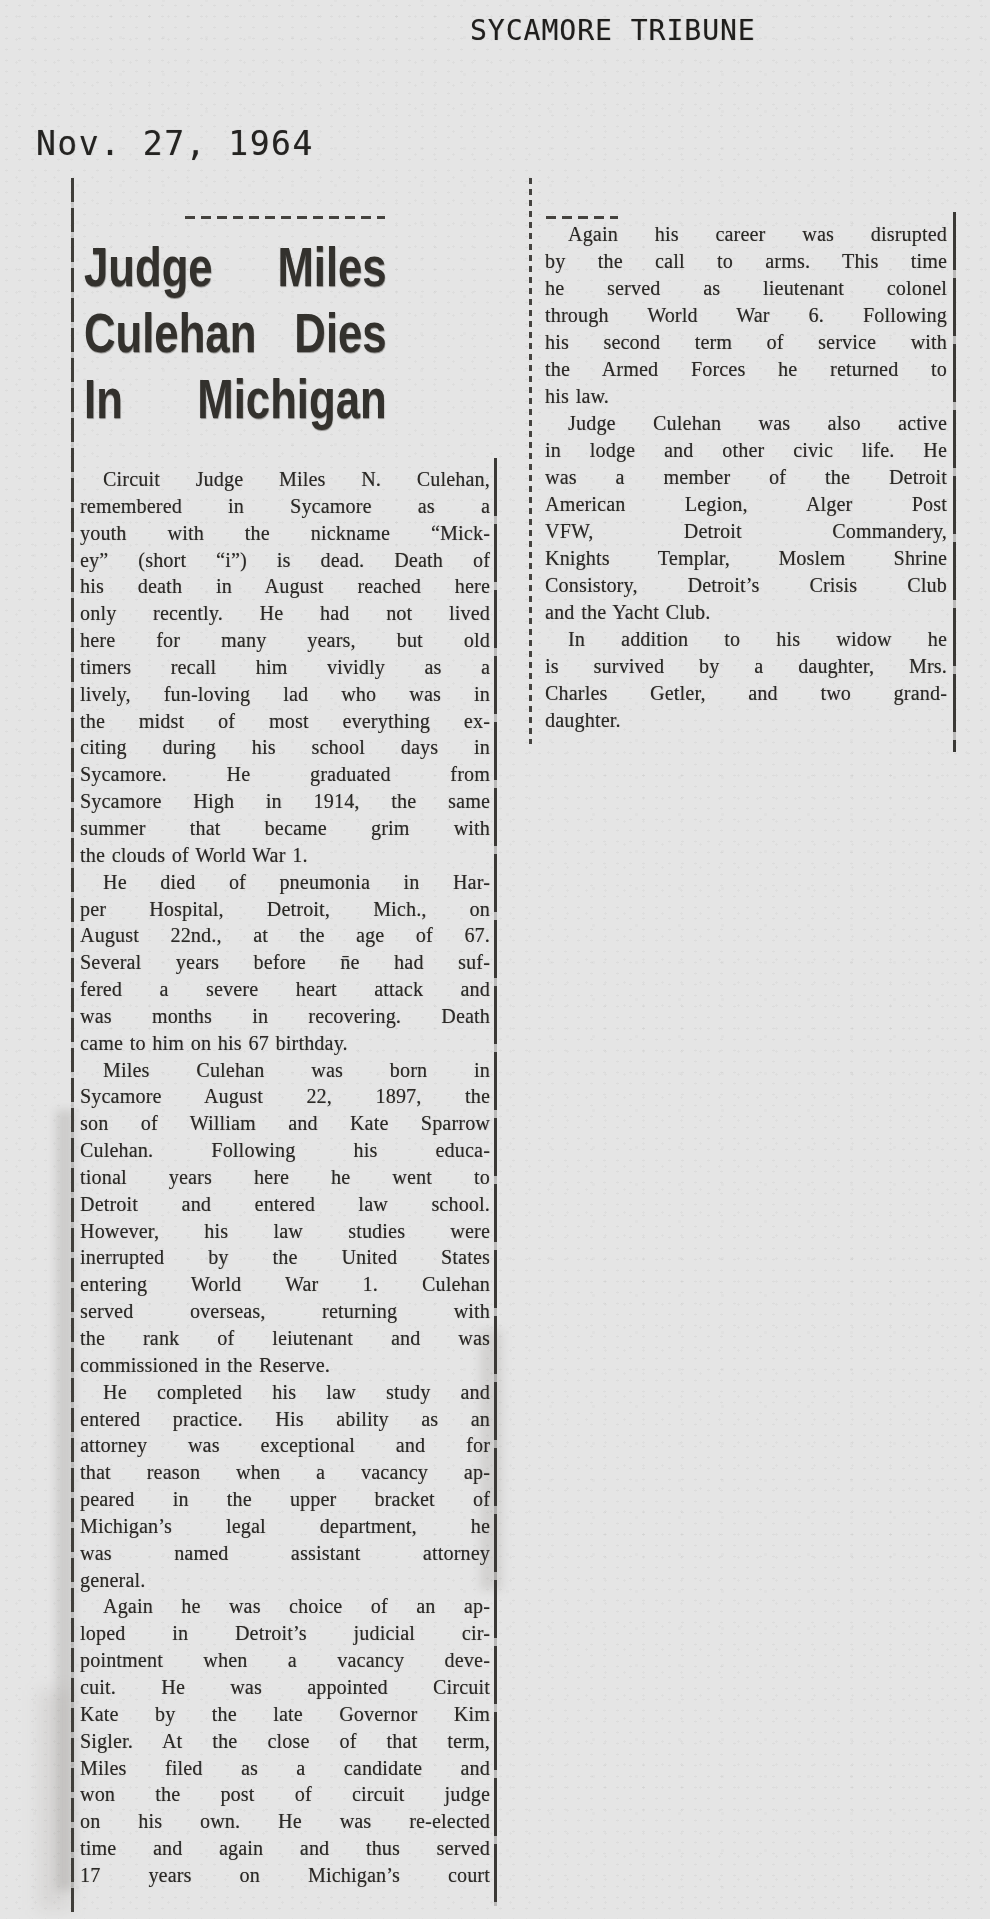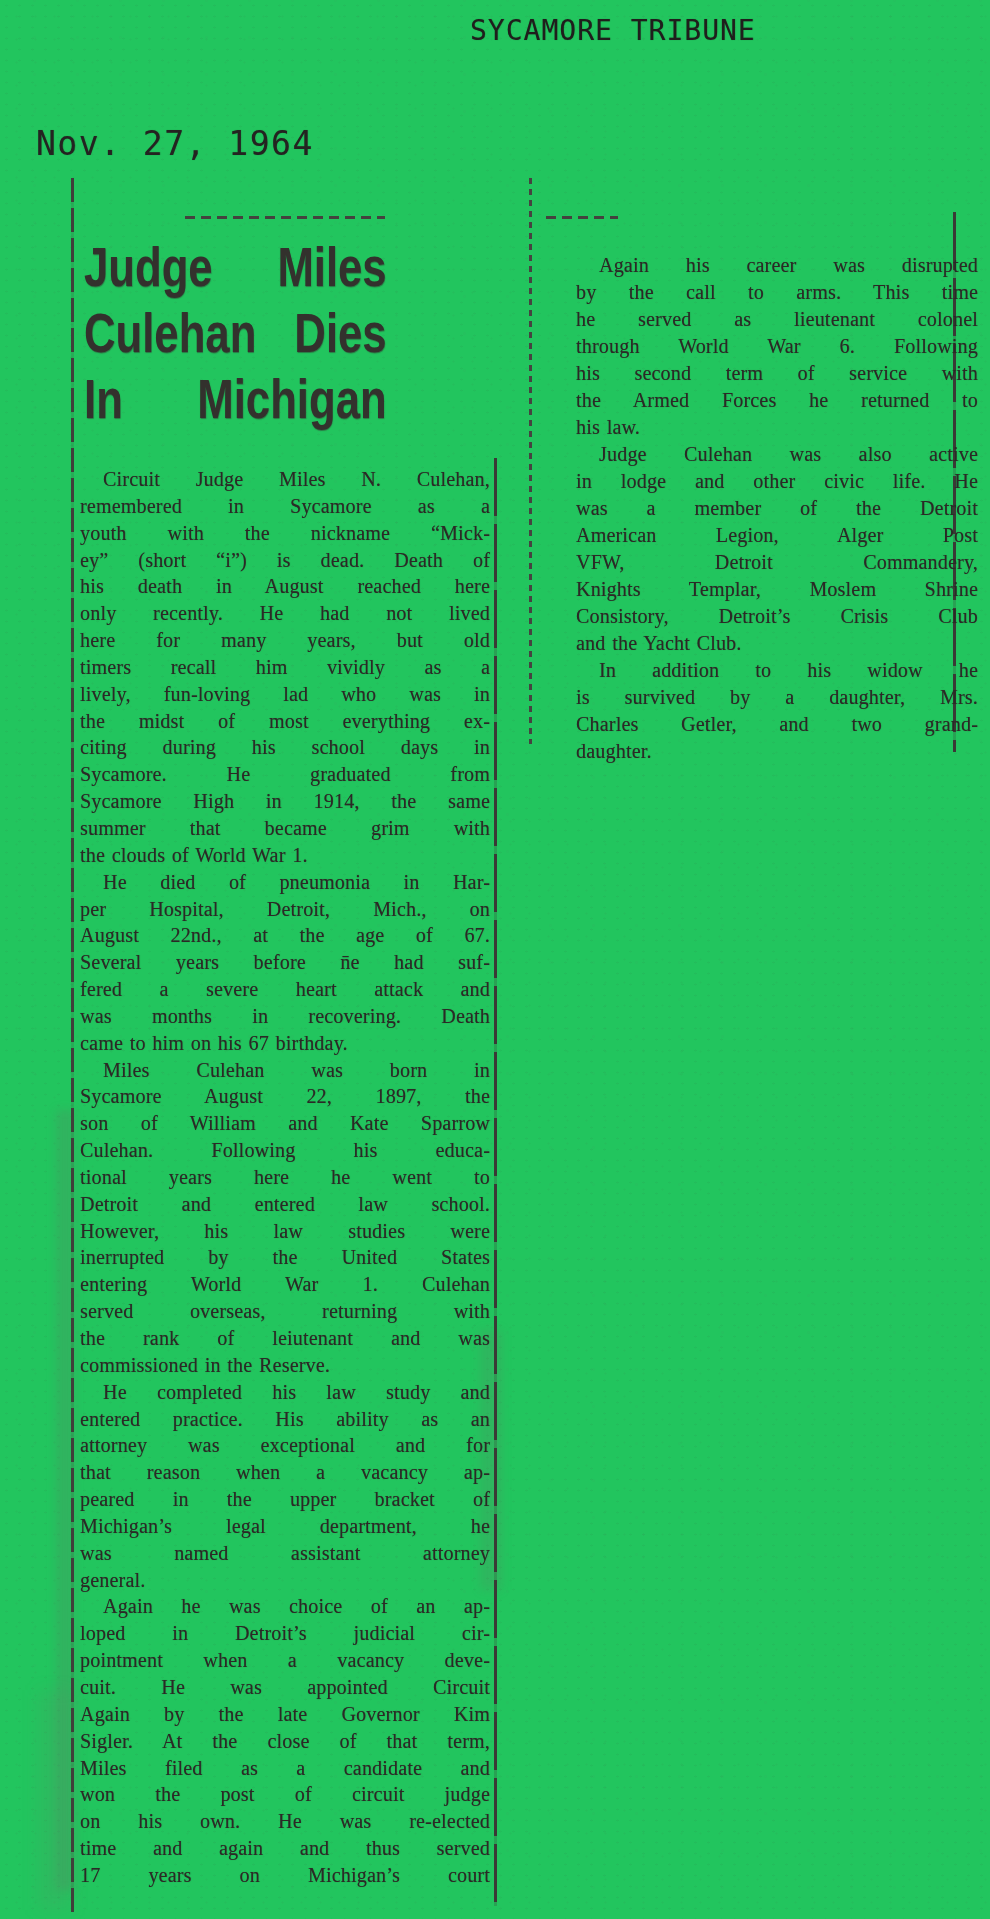--- a/index.html
+++ b/index.html
@@ -5,21 +5,21 @@
   html, body { margin: 0; padding: 0; }
   body {
     width: 990px; height: 1919px;
     background: #fcfcfa;
     position: relative;
     overflow: hidden;
   }
   .page {
     position: absolute; inset: 0;
     width: 990px; height: 1919px;
-    background: #22c55e;
+    background: #e5e5e5;
   }
   
   .texture {
     position: absolute; inset: 0;
     pointer-events: none;
     background-image:
       radial-gradient(rgba(60,58,54,0.06) 1px, transparent 1.3px),
       radial-gradient(rgba(60,58,54,0.045) 1px, transparent 1.3px),
       radial-gradient(rgba(90,88,84,0.035) 1.5px, transparent 1.8px);
     background-size: 13px 11px, 19px 23px, 43px 37px;
@@ -86,21 +86,21 @@
   .hline { text-align: justify; text-align-last: justify; }
 
   .article-col {
     position: absolute;
     font-family: "Liberation Serif", "DejaVu Serif", serif;
     font-size: 20px; color: #2b2926;
     letter-spacing: 0.2px; word-spacing: 1.5px;
     text-shadow: 0.3px 0.4px 0.7px rgba(43,41,38,0.5);
   }
   .col-left  { left: 80px;  top: 466px; width: 410px; line-height: 26.85px; }
-  .col-right { left: 576px; top: 221px; width: 402px; line-height: 27px; margin-top: 31px; }
+  .col-right { left: 545px; top: 221px; width: 402px; line-height: 27px; }
 
   .pline { text-align: justify; text-align-last: justify; white-space: nowrap0; }
   .pline.pfirst { text-indent: 23px; }
   .pline.plast  { text-align-last: left; }
 </style>
 </head>
 <body>
 
 <div class="page">
 
@@ -166,21 +166,21 @@
       <div class="pline">attorney was exceptional and for</div>
       <div class="pline">that reason when a vacancy ap-</div>
       <div class="pline">peared in the upper bracket of</div>
       <div class="pline">Michigan’s legal department, he</div>
       <div class="pline">was named assistant attorney</div>
       <div class="pline plast">general.</div>
       <div class="pline pfirst">Again he was choice of an ap-</div>
       <div class="pline">loped in Detroit’s judicial cir-</div>
       <div class="pline">pointment when a vacancy deve-</div>
       <div class="pline">cuit. He was appointed Circuit</div>
-      <div class="pline">Again by the late Governor Kim</div>
+      <div class="pline">Kate by the late Governor Kim</div>
       <div class="pline">Sigler. At the close of that term,</div>
       <div class="pline">Miles filed as a candidate and</div>
       <div class="pline">won the post of circuit judge</div>
       <div class="pline">on his own. He was re-elected</div>
       <div class="pline">time and again and thus served</div>
       <div class="pline">17 years on Michigan’s court</div>
     </div>
 
   <div class="article-col col-right">
       <div class="pline pfirst">Again his career was disrupted</div>

